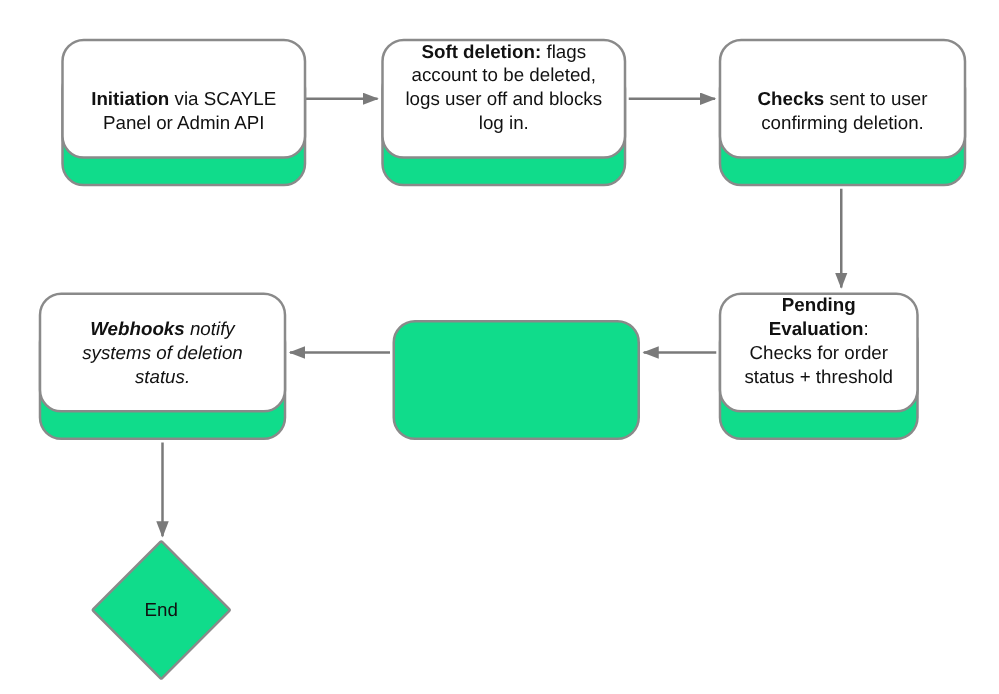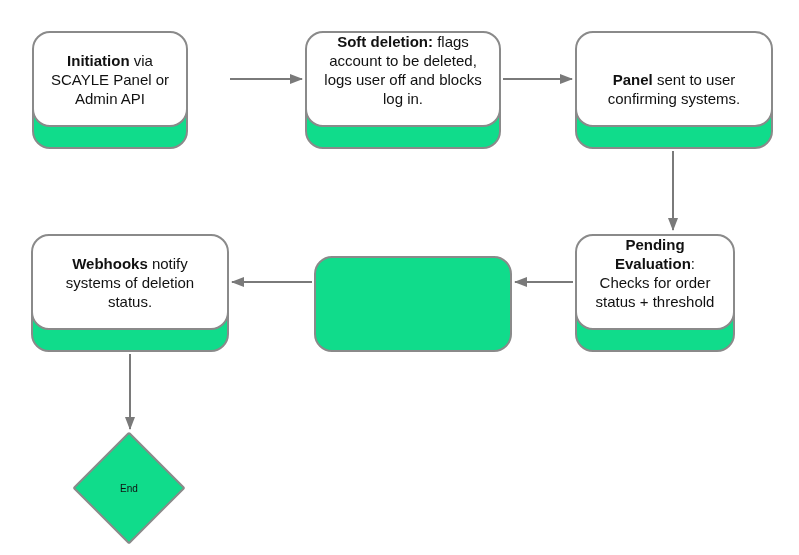--- a/index.html
+++ b/index.html
@@ -45,27 +45,27 @@
     align-items: flex-end;
     justify-content: center;
     padding: 17px 11px;
     text-align: center;
     font-size: 15px;
     line-height: 19px;
   }
   .node .face b { font-weight: bold; }
 
   
-  #node-initiation      { left: 32px;  top: 31px;  width: 156px; height: 118px; }
+  #node-initiation      { left: 49px;  top: 31px;  width: 196px; height: 118px; }
   #node-soft-deletion   { left: 305px; top: 31px;  width: 196px; height: 118px; }
   #node-emails          { left: 575px; top: 31px;  width: 198px; height: 118px; }
   
   #node-pending-evaluation { left: 575px; top: 234px; width: 160px; height: 118px; }
   #node-execution          { left: 314px; top: 234px; width: 198px; height: 118px; }
-  #node-webhooks           { left: 31px;  top: 234px; width: 198px; height: 118px; }
+  #node-webhooks           { left: 31px;  top: 234px; width: 198px; height: 118px; font-style: italic; }
 
   
   .diamond-wrap {
     position: absolute;
     left: 72px; top: 431px;
     width: 114px; height: 114px;
   }
   .diamond-shape {
     position: absolute;
     left: 50%; top: 50%;
@@ -75,21 +75,21 @@
     border: 2px solid var(--border_gray);
     box-sizing: border-box;
     border-radius: 2px;
   }
   .diamond-label {
     position: absolute;
     inset: 0;
     display: flex;
     align-items: center;
     justify-content: center;
-    font-size: 10px;
+    font-size: 15px;
   }
 
   
   svg.edges {
     position: absolute;
     left: 0; top: 0;
     width: 799px; height: 555px;
     pointer-events: none;
   }
   .edge {
@@ -128,21 +128,21 @@
   <div class="node" id="node-soft-deletion">
     <div class="accent"></div>
     <div class="face">
       <div class="label"><b>Soft deletion:</b><span> flags account to be deleted, logs user off and blocks log in.</span></div>
     </div>
   </div>
 
   <div class="node" id="node-emails">
     <div class="accent"></div>
     <div class="face">
-      <div class="label"><b>Panel</b><span> sent to user confirming systems.</span></div>
+      <div class="label"><b>Checks</b><span> sent to user confirming deletion.</span></div>
     </div>
   </div>
 
   <div class="node" id="node-pending-evaluation">
     <div class="accent"></div>
     <div class="face">
       <div class="label"><b>Pending Evaluation</b><span>: Checks for order status + threshold</span></div>
     </div>
   </div>
 

